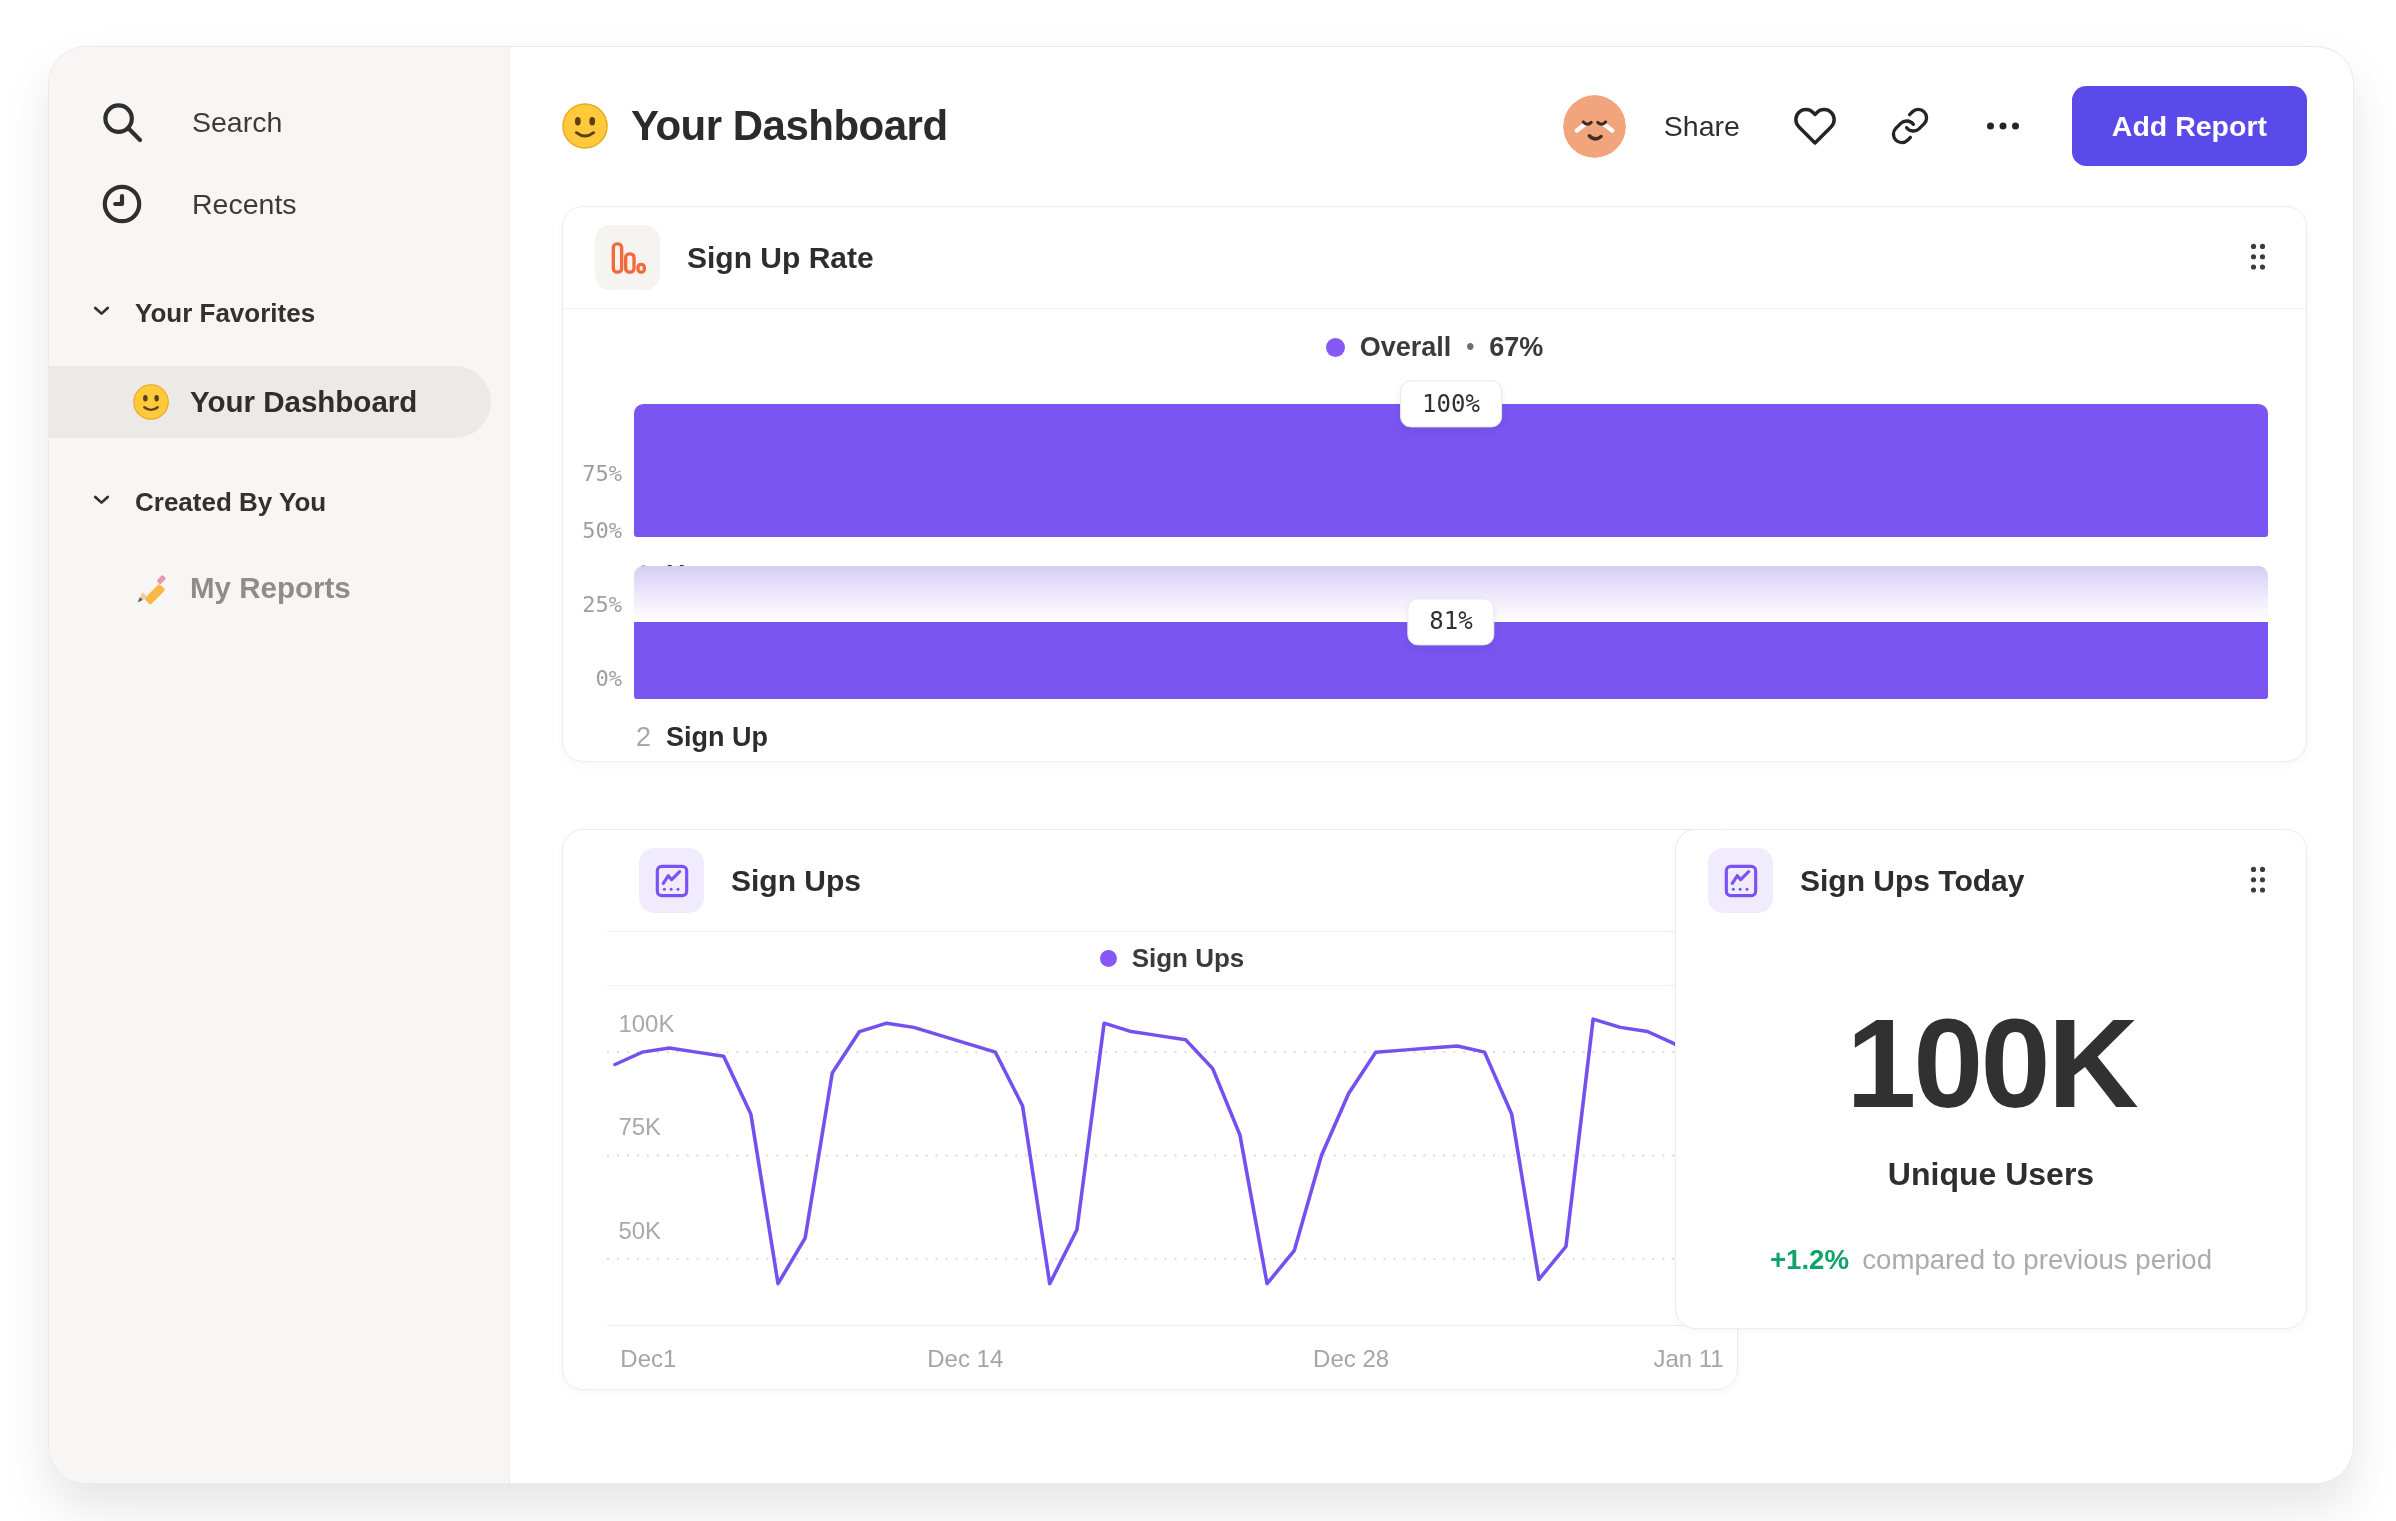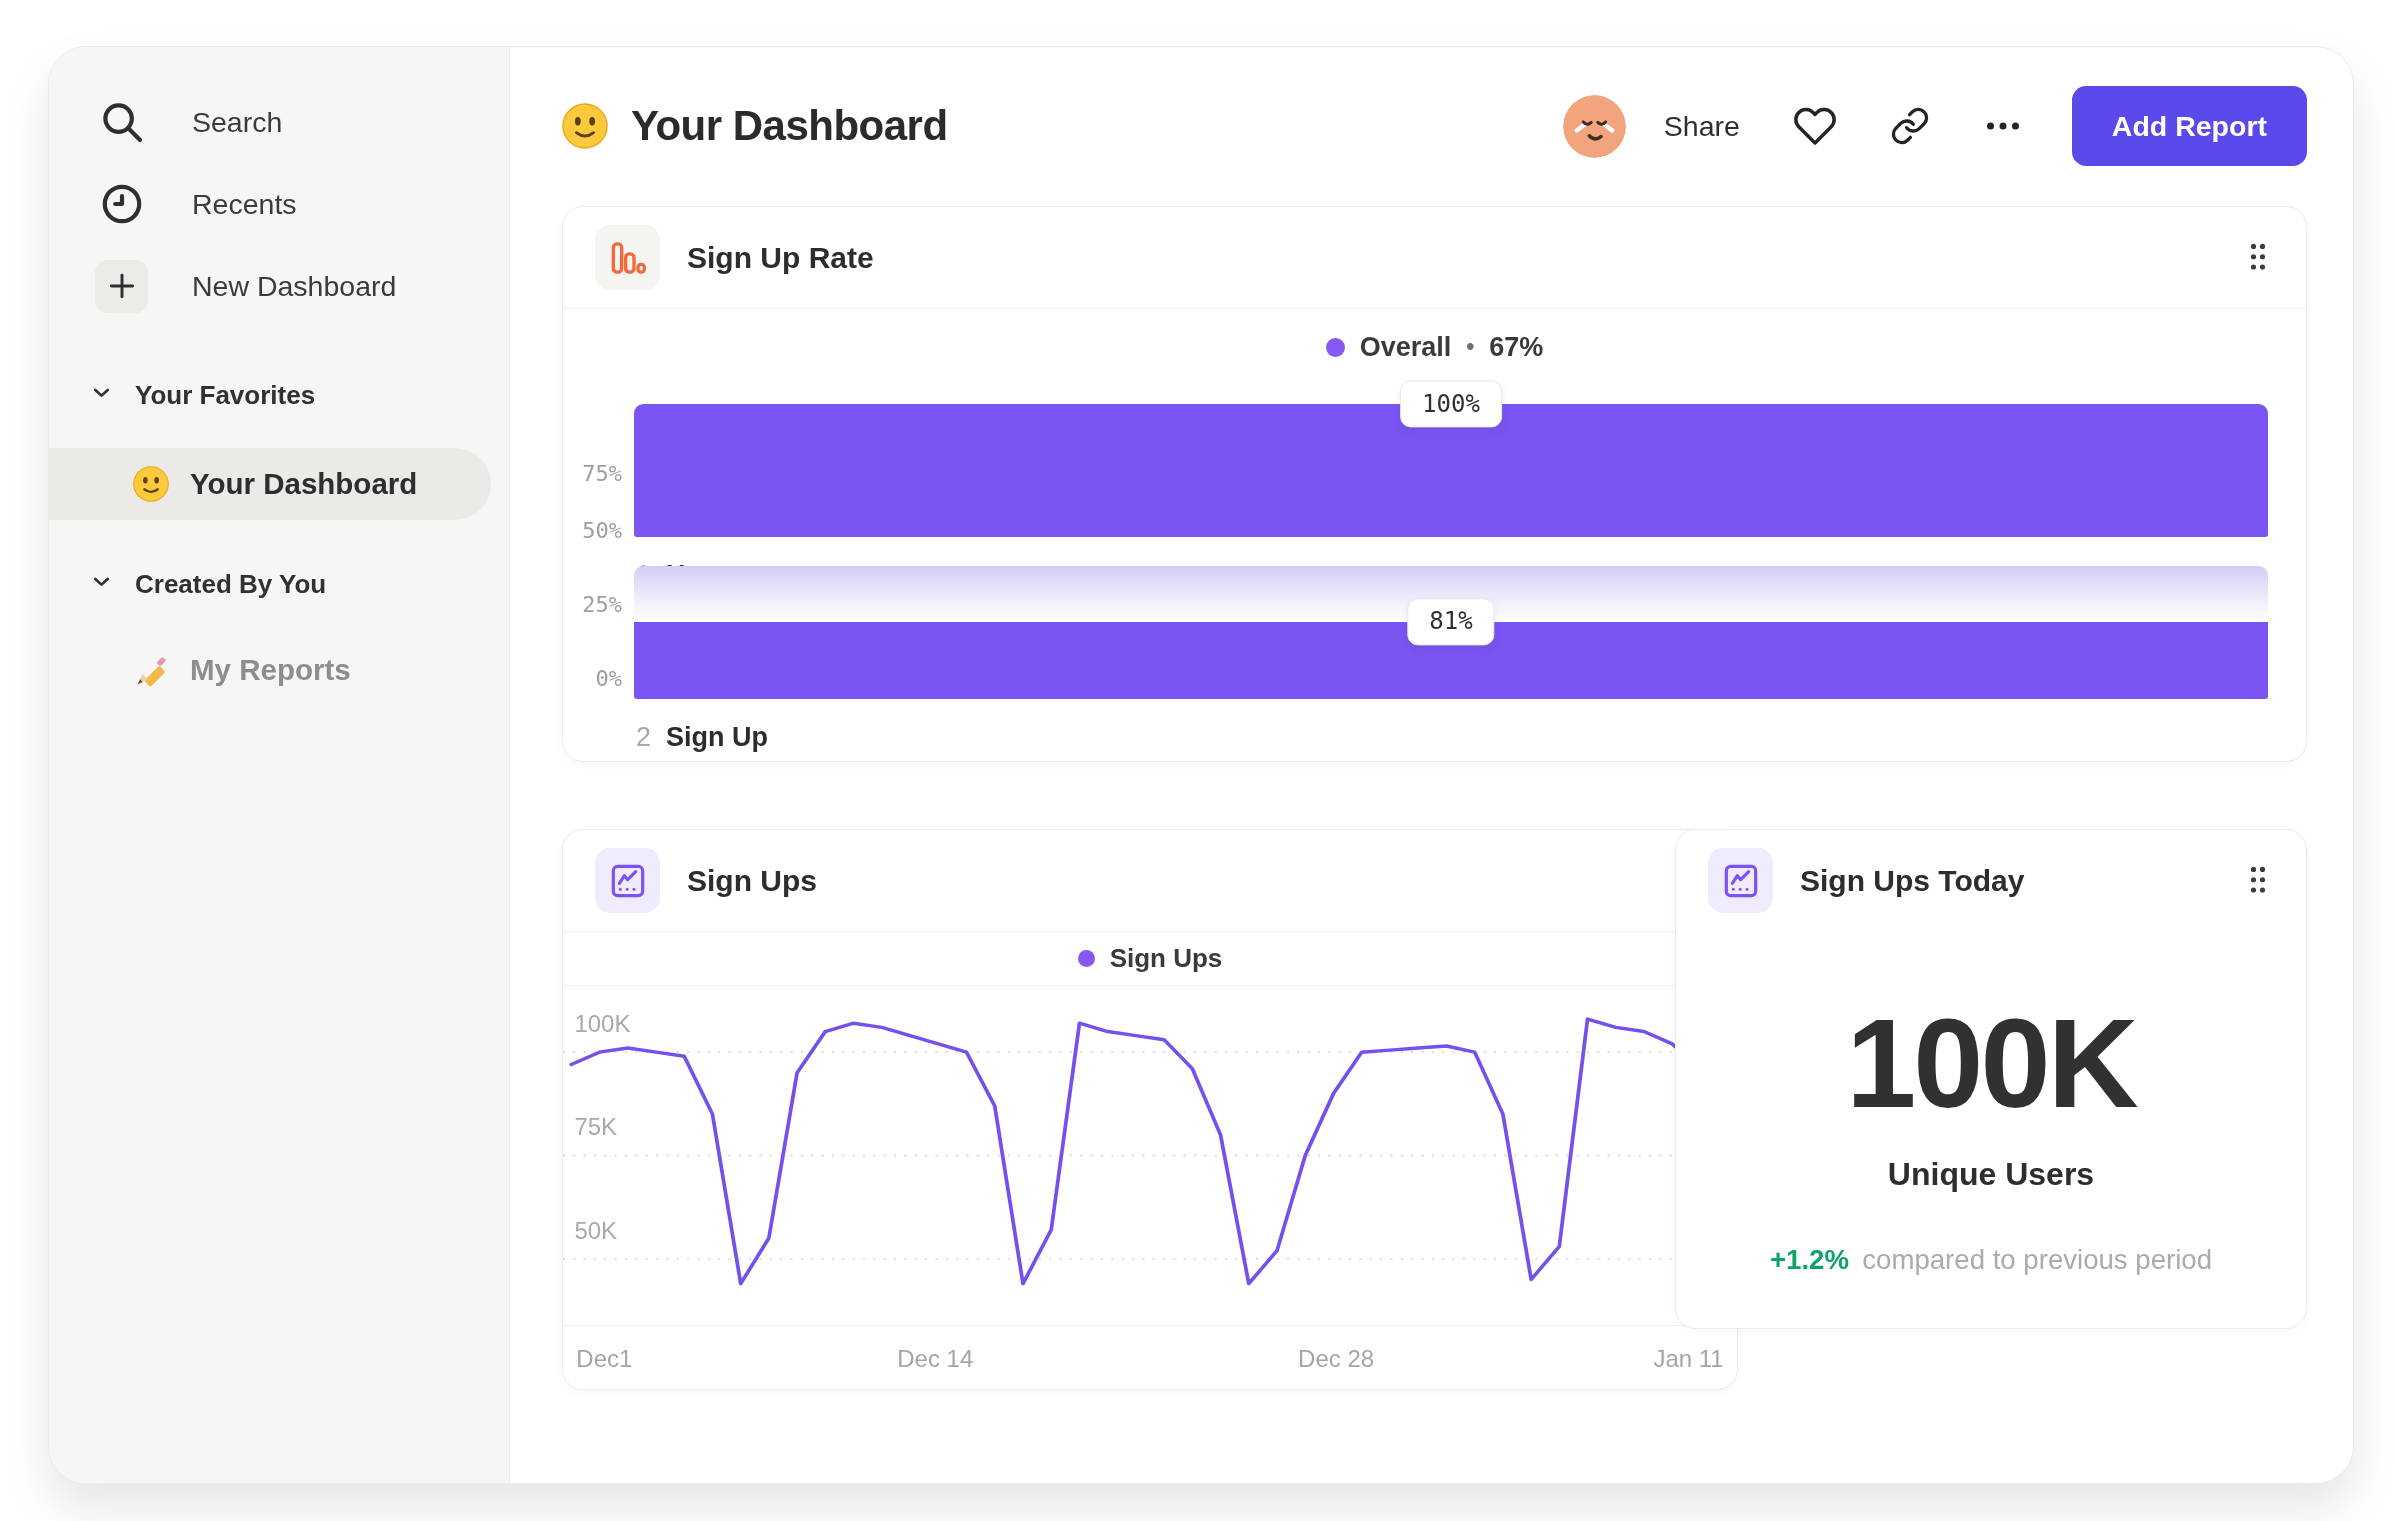--- a/index.html
+++ b/index.html
@@ -33,21 +33,21 @@
   .hdr-right{margin-left:auto;display:flex;align-items:center;}
   .avatar{width:63px;height:63px;border-radius:50%;overflow:hidden;flex:none;cursor:pointer;}
   .share{margin-left:38px;font-size:28.5px;font-weight:500;color:#2f2f2f;cursor:pointer;}
   .icbtn{margin-left:53px;display:flex;align-items:center;justify-content:center;cursor:pointer;}
   .addbtn{margin-left:49px;height:80px;padding:0 40px;background:#5b4aea;color:#fff;border:none;
           border-radius:14.3px;font-size:28.5px;font-weight:600;font-family:inherit;cursor:pointer;}
   
   .card{position:absolute;background:#fff;border:1.9px solid #ececec;border-radius:21px;
         box-shadow:0 2.9px 9.5px rgba(30,30,30,.03);box-sizing:border-box;}
   .card-funnel{left:52px;top:159px;width:1745px;height:556px;}
-  .card-line{left:52px;top:782px;width:1176px;height:561px;}
+  .card-line{left:52px;top:782px;width:1176px;height:561px;padding-left:44px;}
   .card-today{left:1165px;top:782px;width:632px;height:500px;}
   .card-hd{height:101px;display:flex;align-items:center;gap:27px;padding:0 32px;}
   .card-hd.rule{border-bottom:1.9px solid #f1f1f0;}
   .tile{width:65px;height:65px;border-radius:15px;display:flex;align-items:center;
         justify-content:center;flex:none;}
   .tile-orange{background:#f6f4f0;}
   .tile-purple{background:#f1ecfd;}
   .card-title{font-size:30px;font-weight:700;color:#2d2d2d;}
   .handle{margin-left:auto;cursor:grab;display:flex;}
   .legend{display:flex;align-items:center;justify-content:center;gap:15px;font-size:27px;
@@ -105,31 +105,20 @@
       <span>Search</span>
     </div>
     <div class="nav-item">
       <span class="nav-ic">
         <svg width="48" height="48" viewBox="0 0 24 24" fill="none" stroke="#2f2f2f" stroke-width="2.1" stroke-linecap="round" stroke-linejoin="round">
             <circle cx="12" cy="12" r="8.6"></circle>
             <polyline points="12 8 12 12 8.6 12"></polyline>
           </svg>
       </span>
       <span>Recents</span>
-    </div>
-    <div class="nav-item">
-      <span class="nav-ic">
-        <span class="plusbox">
-          <svg width="32" height="32" viewBox="0 0 24 24" fill="none" stroke="#2f2f2f" stroke-width="2.2" stroke-linecap="round">
-              <line x1="12" y1="4" x2="12" y2="20"></line>
-              <line x1="4" y1="12" x2="20" y2="12"></line>
-            </svg>
-        </span>
-      </span>
-      <span>New Dashboard</span>
     </div>
 
     <div class="section-hd sec1">
       <svg width="25" height="25" viewBox="0 0 24 24" fill="none" stroke="#33312e" stroke-width="2.6" stroke-linecap="round" stroke-linejoin="round">
           <polyline points="6 9.5 12 15 18 9.5"></polyline>
         </svg>
       <span>Your Favorites</span>
     </div>
     <div class="pill">
       <svg width="36" height="36" viewBox="0 0 48 48">

